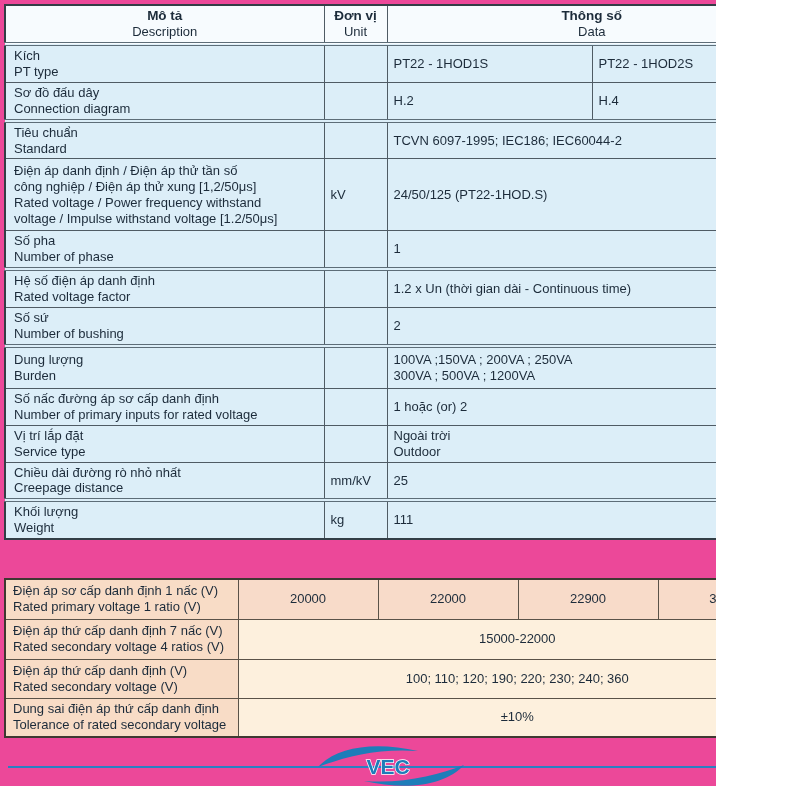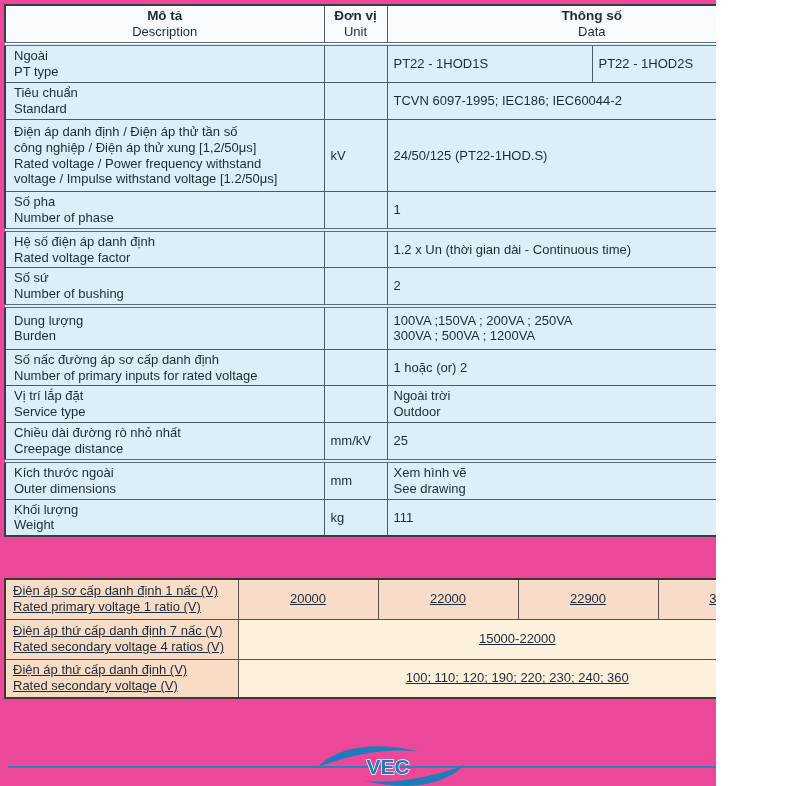--- a/index.html
+++ b/index.html
@@ -24,21 +24,21 @@
     padding:2px 6px;
   }
   .spec thead th { background:#f7fbfe; font-weight:normal; padding:2px; }
   .vi2 { font-weight:bold; font-size:13.5px; }
   .spec td.desc { text-align:left; padding-left:8px; }
   .spec .desc div { white-space:pre-line; }
   .spec td.unit, .spec td.val { white-space:pre-line; }
   tr.sep > th, tr.sep > td { border-bottom:4px double #5d6d78; }
 
   
-  .volt { position:absolute; left:4px; top:578px; width:792px; border:2px solid #3f3831;text-decoration:underline; }
+  .volt { position:absolute; left:4px; top:578px; width:792px; border:2px solid #3f3831; }
   .volt td {
     border:1px solid #5a5248;
     font-size:13px;
     line-height:1.22;
     vertical-align:middle;
     padding:2px 6px;
   }
   .volt td.label { background:#f8dcc6; text-align:left; padding-left:7px; }
   .volt td.v1 { background:#f8dbc9; text-align:center; }
   .volt td.vlight { background:#fdf0dd; text-align:center; }
@@ -80,26 +80,35 @@
         </th>
         <th colspan="2">
           <div class="vi2">Thông số</div>
           <div>Data</div>
         </th>
       </tr>
     </thead>
     <tbody>
       <tr style="height:36px">
         <td class="desc">
-          <div>Ngoài</div>
+          <div>Kích</div>
           <div>PT type</div>
         </td>
         <td class="unit"></td>
         <td class="val">PT22 - 1HOD1S</td>
         <td class="val">PT22 - 1HOD2S</td>
+      </tr>
+      <tr class="sep" style="height:36px">
+        <td class="desc">
+          <div>Sơ đồ đấu dây</div>
+          <div>Connection diagram</div>
+        </td>
+        <td class="unit"></td>
+        <td class="val">H.2</td>
+        <td class="val">H.4</td>
       </tr>
       <tr style="height:37px">
         <td class="desc">
           <div>Tiêu chuẩn</div>
           <div>Standard</div>
         </td>
         <td class="unit"></td>
         <td class="val" colspan="2">TCVN 6097-1995; IEC186; IEC60044-2</td>
       </tr>
       <tr style="height:72px">
@@ -162,29 +171,20 @@
         <td class="val" colspan="2">Ngoài trời
 Outdoor</td>
       </tr>
       <tr class="sep" style="height:35px">
         <td class="desc">
           <div>Chiều dài đường rò nhỏ nhất</div>
           <div>Creepage distance</div>
         </td>
         <td class="unit">mm/kV</td>
         <td class="val" colspan="2">25</td>
-      </tr>
-      <tr style="height:36px">
-        <td class="desc">
-          <div>Kích thước ngoài</div>
-          <div>Outer dimensions</div>
-        </td>
-        <td class="unit">mm</td>
-        <td class="val" colspan="2">Xem hình vẽ
-See drawing</td>
       </tr>
       <tr style="height:36px">
         <td class="desc">
           <div>Khối lượng</div>
           <div>Weight</div>
         </td>
         <td class="unit">kg</td>
         <td class="val" colspan="2">111</td>
       </tr>
     </tbody>
@@ -216,20 +216,27 @@
         </td>
         <td class="vlight" colspan="4">15000-22000</td>
       </tr>
       <tr style="height:39px">
         <td class="label">
           <div>Điện áp thứ cấp danh định (V)</div>
           <div>Rated secondary voltage (V)</div>
         </td>
         <td class="vlight" colspan="4">100; 110; 120; 190; 220; 230; 240; 360</td>
       </tr>
+      <tr style="height:39px">
+        <td class="label">
+          <div>Dung sai điện áp thứ cấp danh định</div>
+          <div>Tolerance of rated secondary voltage</div>
+        </td>
+        <td class="vlight" colspan="4">±10%</td>
+      </tr>
     </tbody>
   </table>
 
   <div class="footer-rule"></div>
 
   <svg class="logo" viewBox="0 0 150 46" xmlns="http://www.w3.org/2000/svg">
     <path d="M2 24 C20 4 58 -2 102 8 C62 5 28 14 2 24 Z" fill="#1e7db9"></path>
     <path d="M148 22 C130 42 92 48 48 38 C88 41 122 32 148 22 Z" fill="#1e7db9"></path>
     <text x="72" y="31" text-anchor="middle" font-family="Liberation Sans, sans-serif" font-size="21" font-weight="bold" fill="#1e7db9" stroke="#ffffff" stroke-width="1.4" paint-order="stroke">VEC</text>
   </svg>

